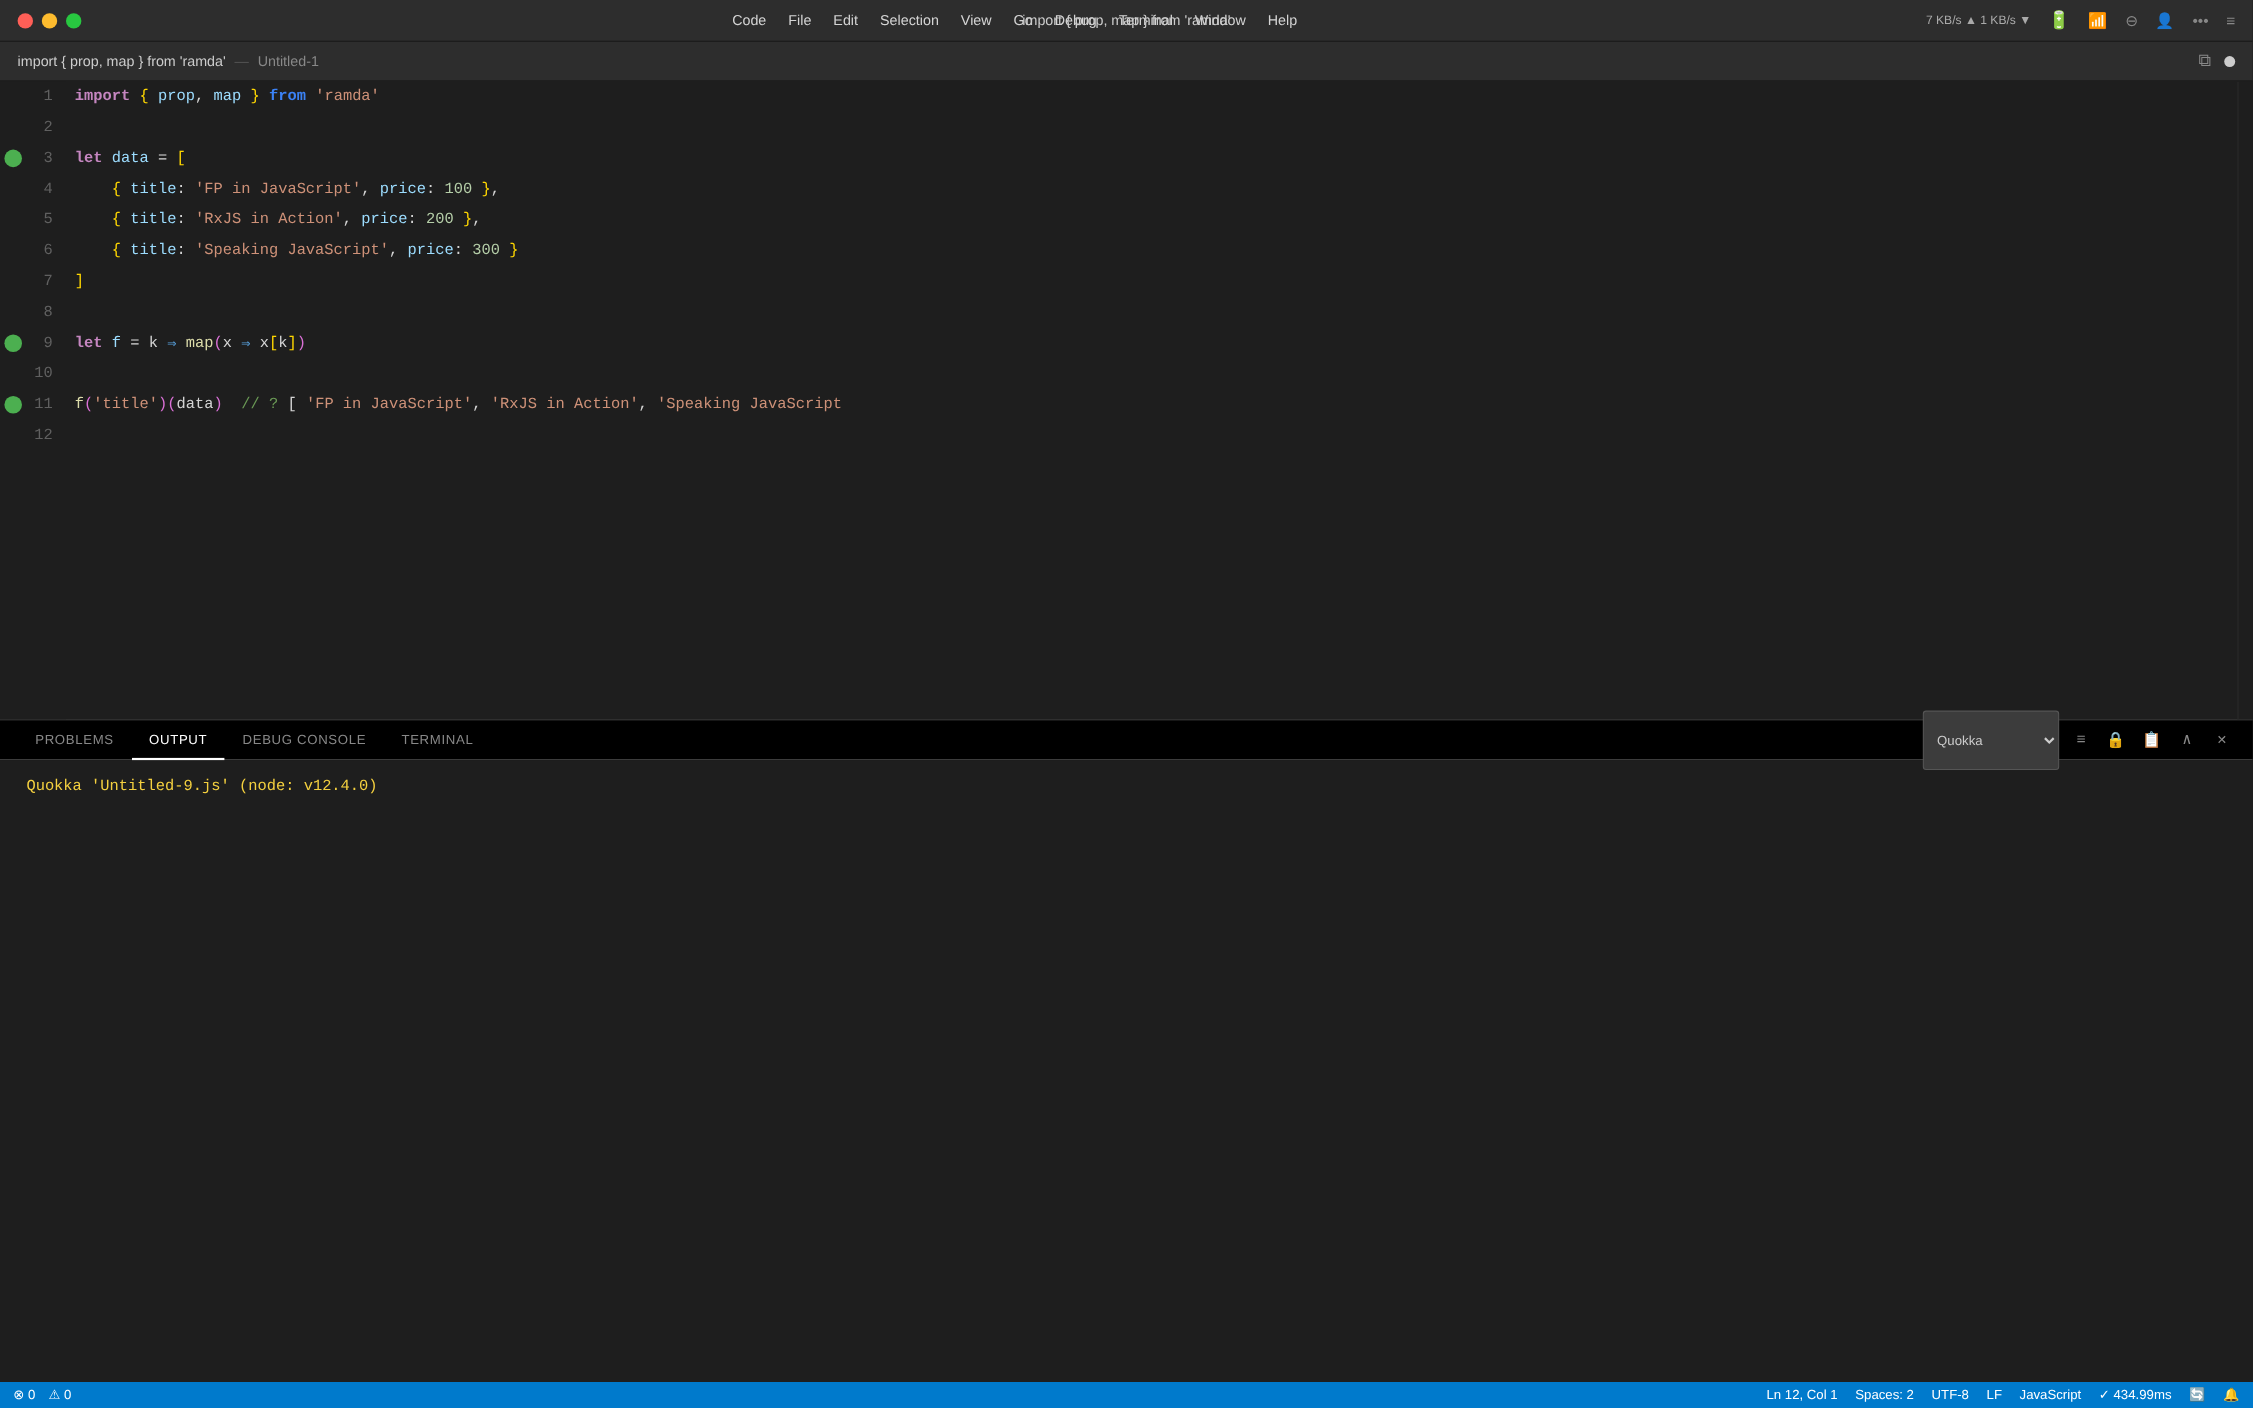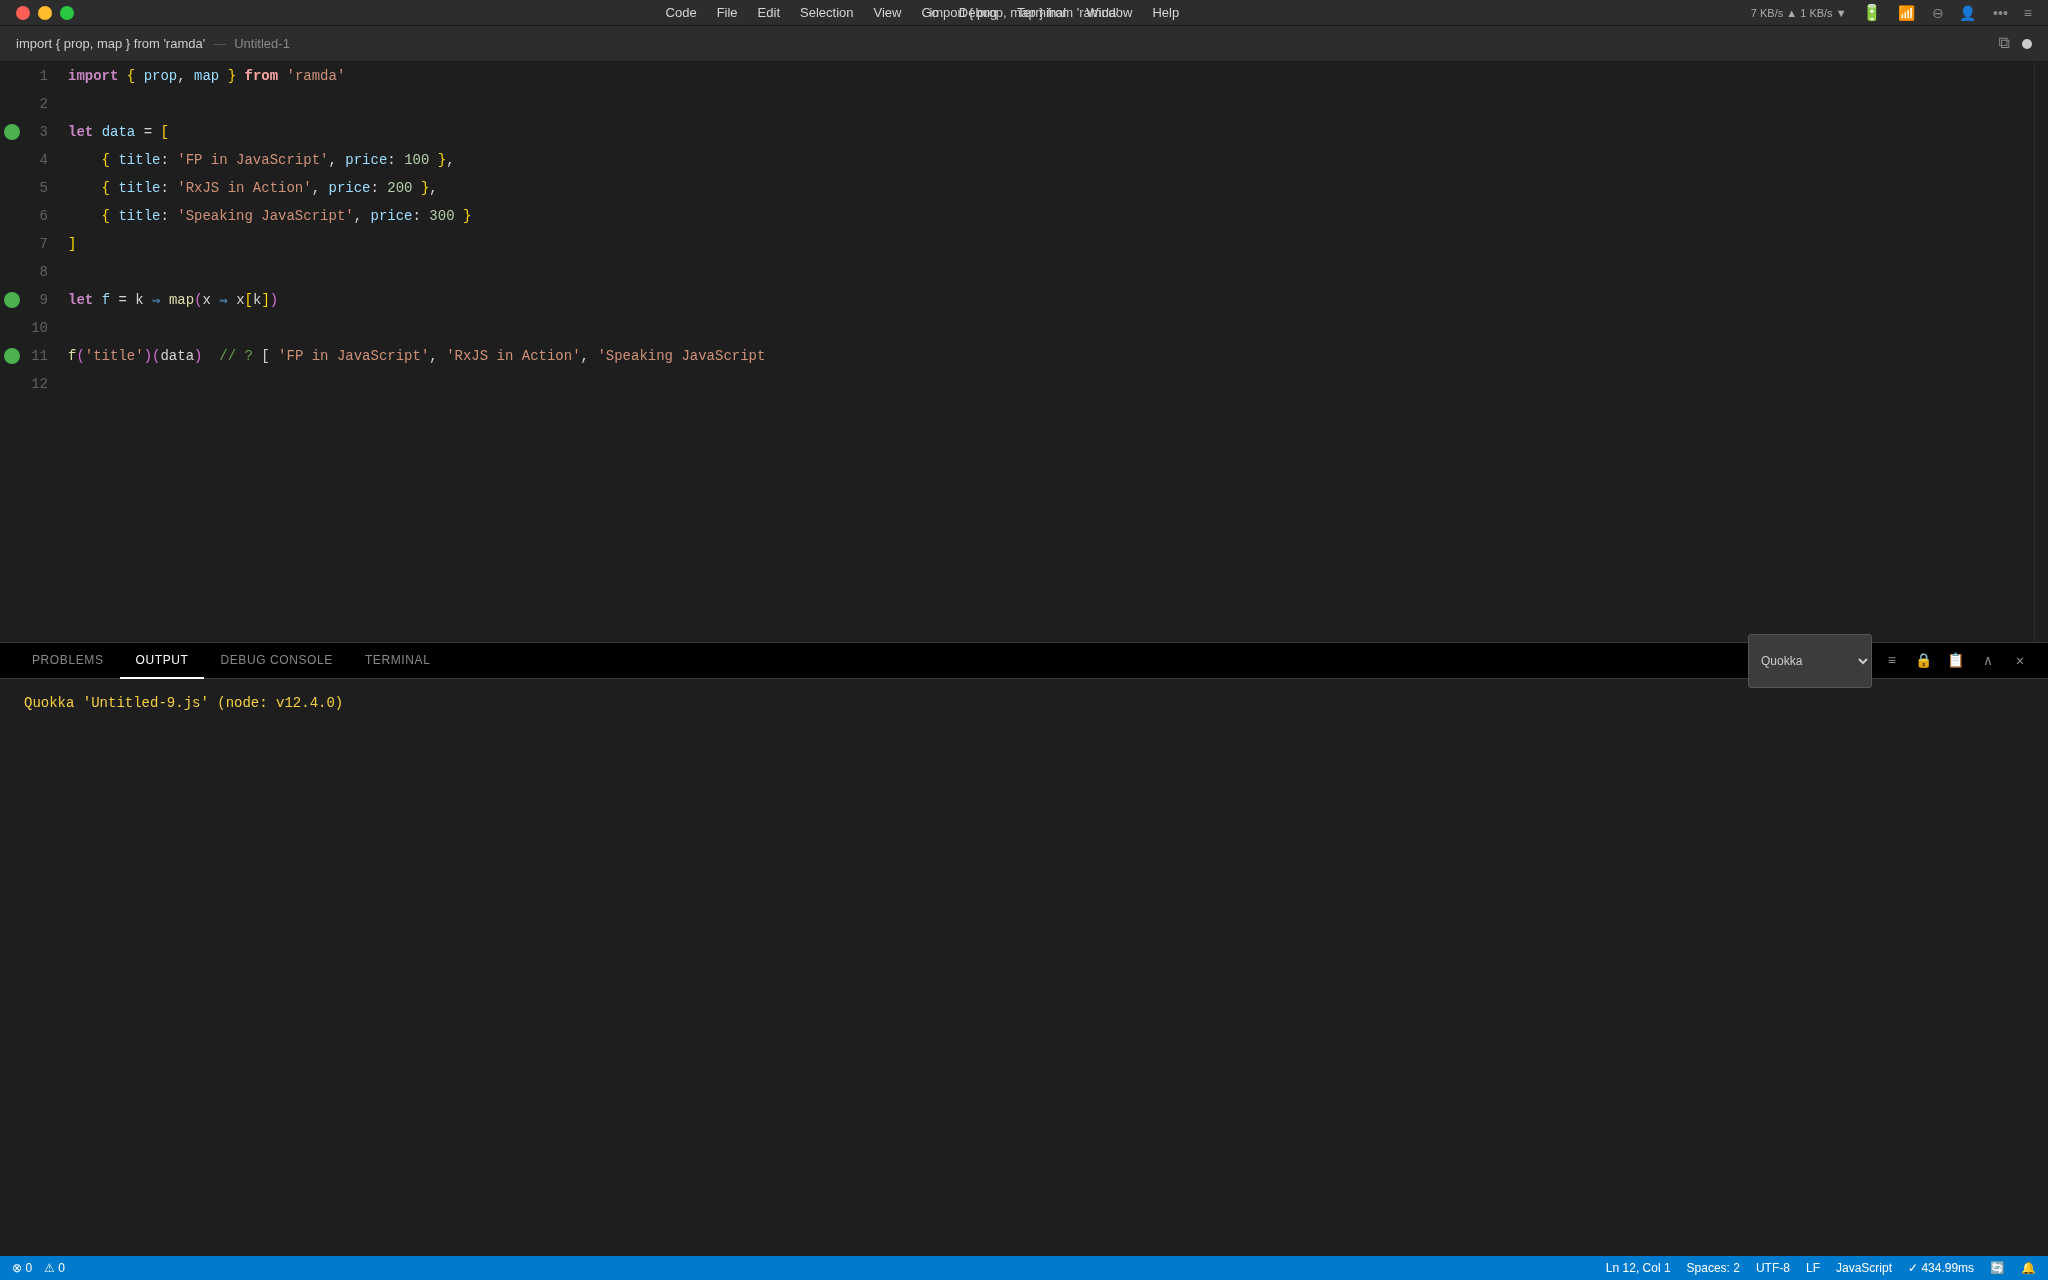--- a/index.html
+++ b/index.html
@@ -9,21 +9,21 @@
       font-size: 14px;
       color: #d4d4d4;
       width: 2048px;
       height: 1280px;
       overflow: hidden;
     }
 
     
     .titlebar {
       background: #2d2d2d;
-      height: 26px;
+      height: 38px;
       display: flex;
       align-items: center;
       justify-content: space-between;
       padding: 0 16px;
       border-bottom: 1px solid #1a1a1a;
       position: relative;
     }
     .titlebar-left {
       display: flex;
       align-items: center;
@@ -161,21 +161,21 @@
       height: 28px;
       display: flex;
       align-items: center;
       padding-left: 8px;
       white-space: pre;
       font-size: 14px;
     }
 
     
     .kw { color: #c586c0; font-weight: bold; } 
-    .kw-from { color: #fca5a5; font-weight: bold; } 
+    .kw-from { color: #3b82f6; font-weight: bold; } 
     .str { color: #ce9178; } 
     .num { color: #b5cea8; } 
     .fn { color: #dcdcaa; } 
     .prop { color: #9cdcfe; } 
     .plain { color: #d4d4d4; }
     .comment { color: #6a9955; }
     .bracket { color: #ffd700; }
     .paren { color: #da70d6; }
     .arrow { color: #569cd6; }
 

